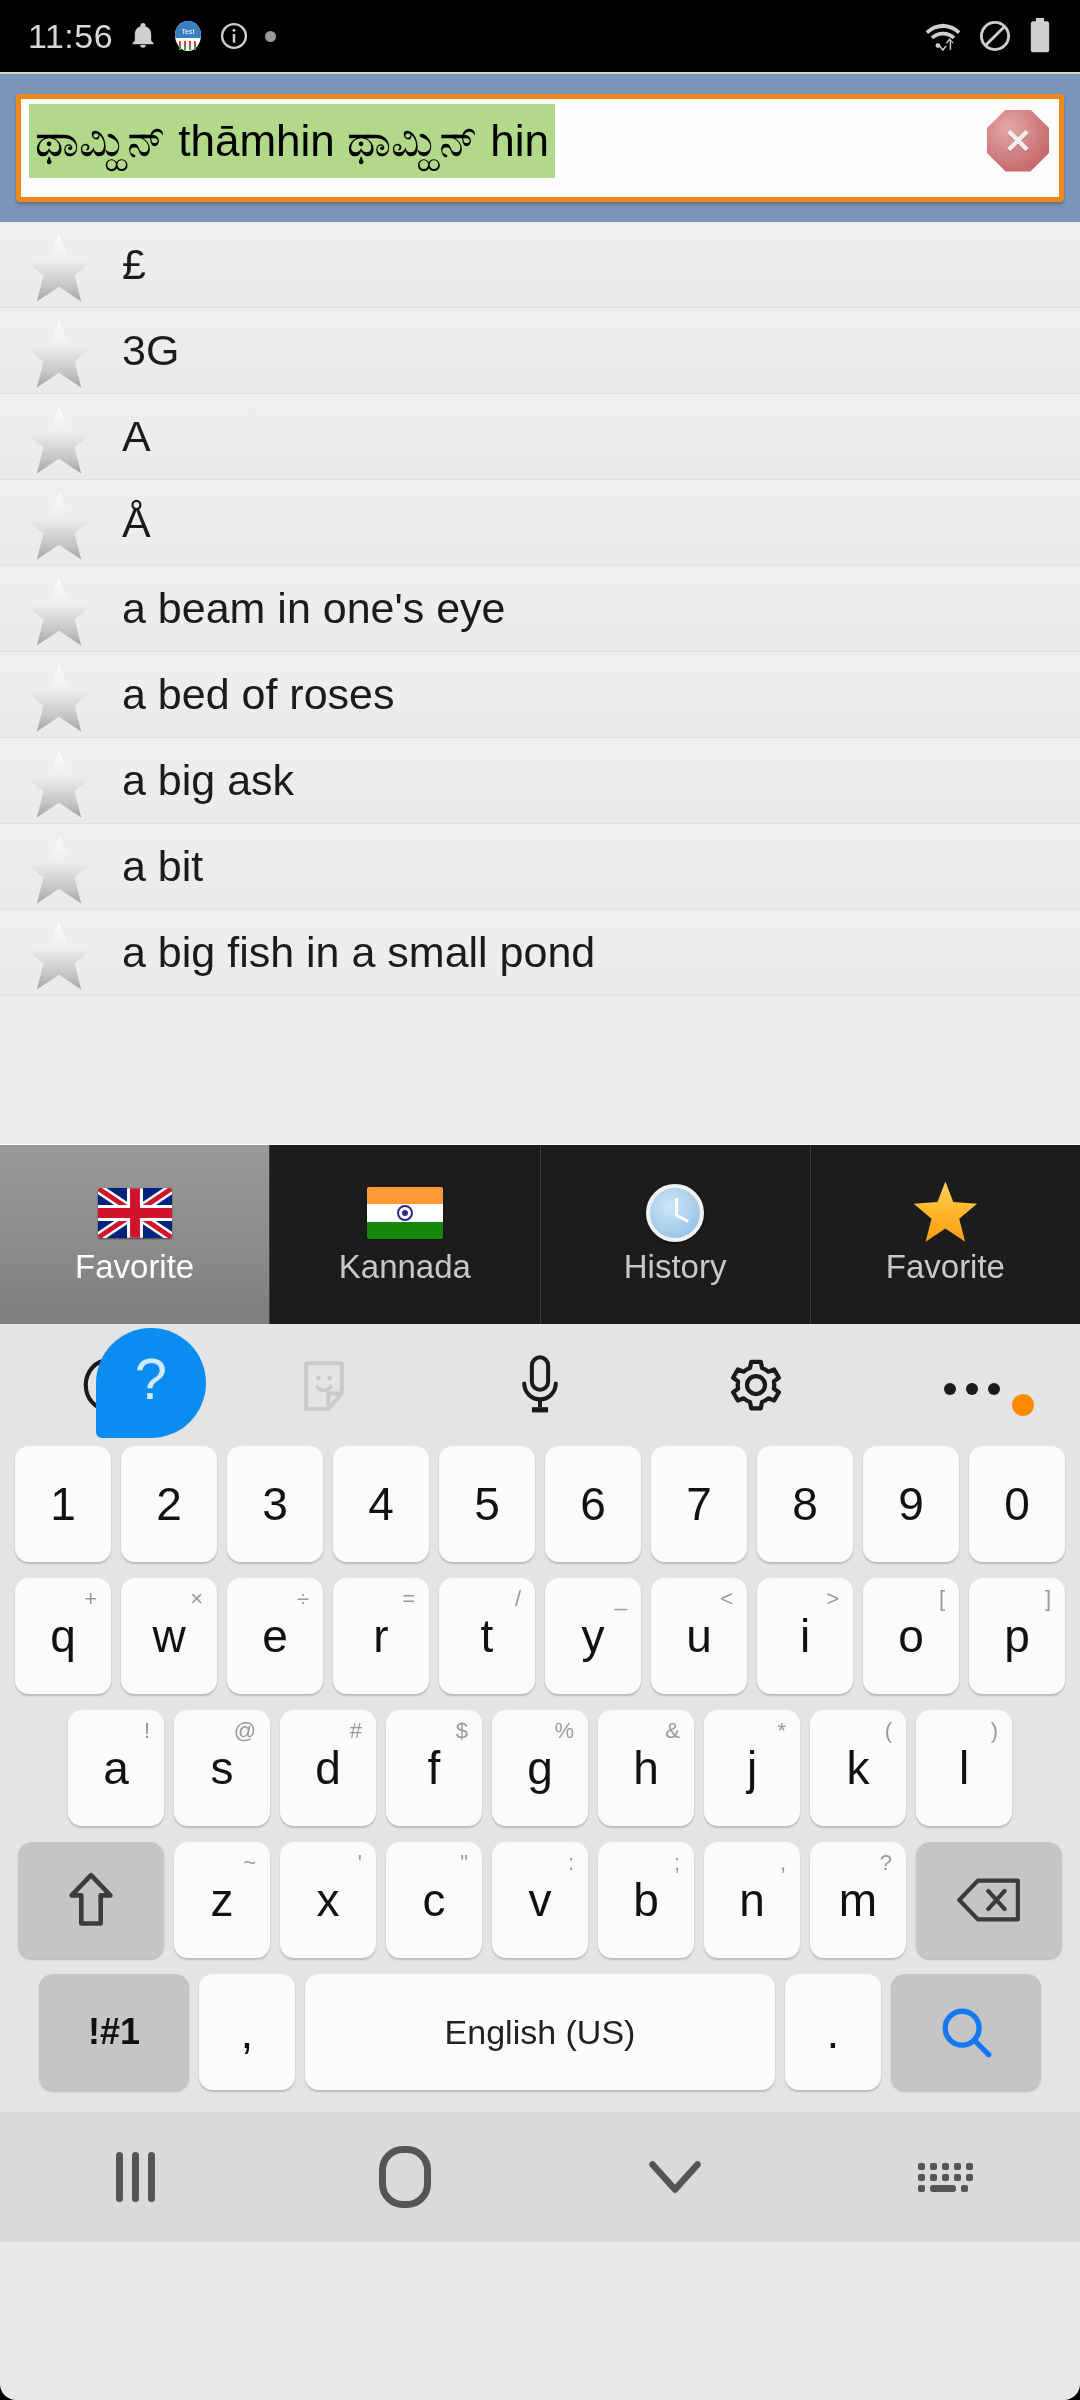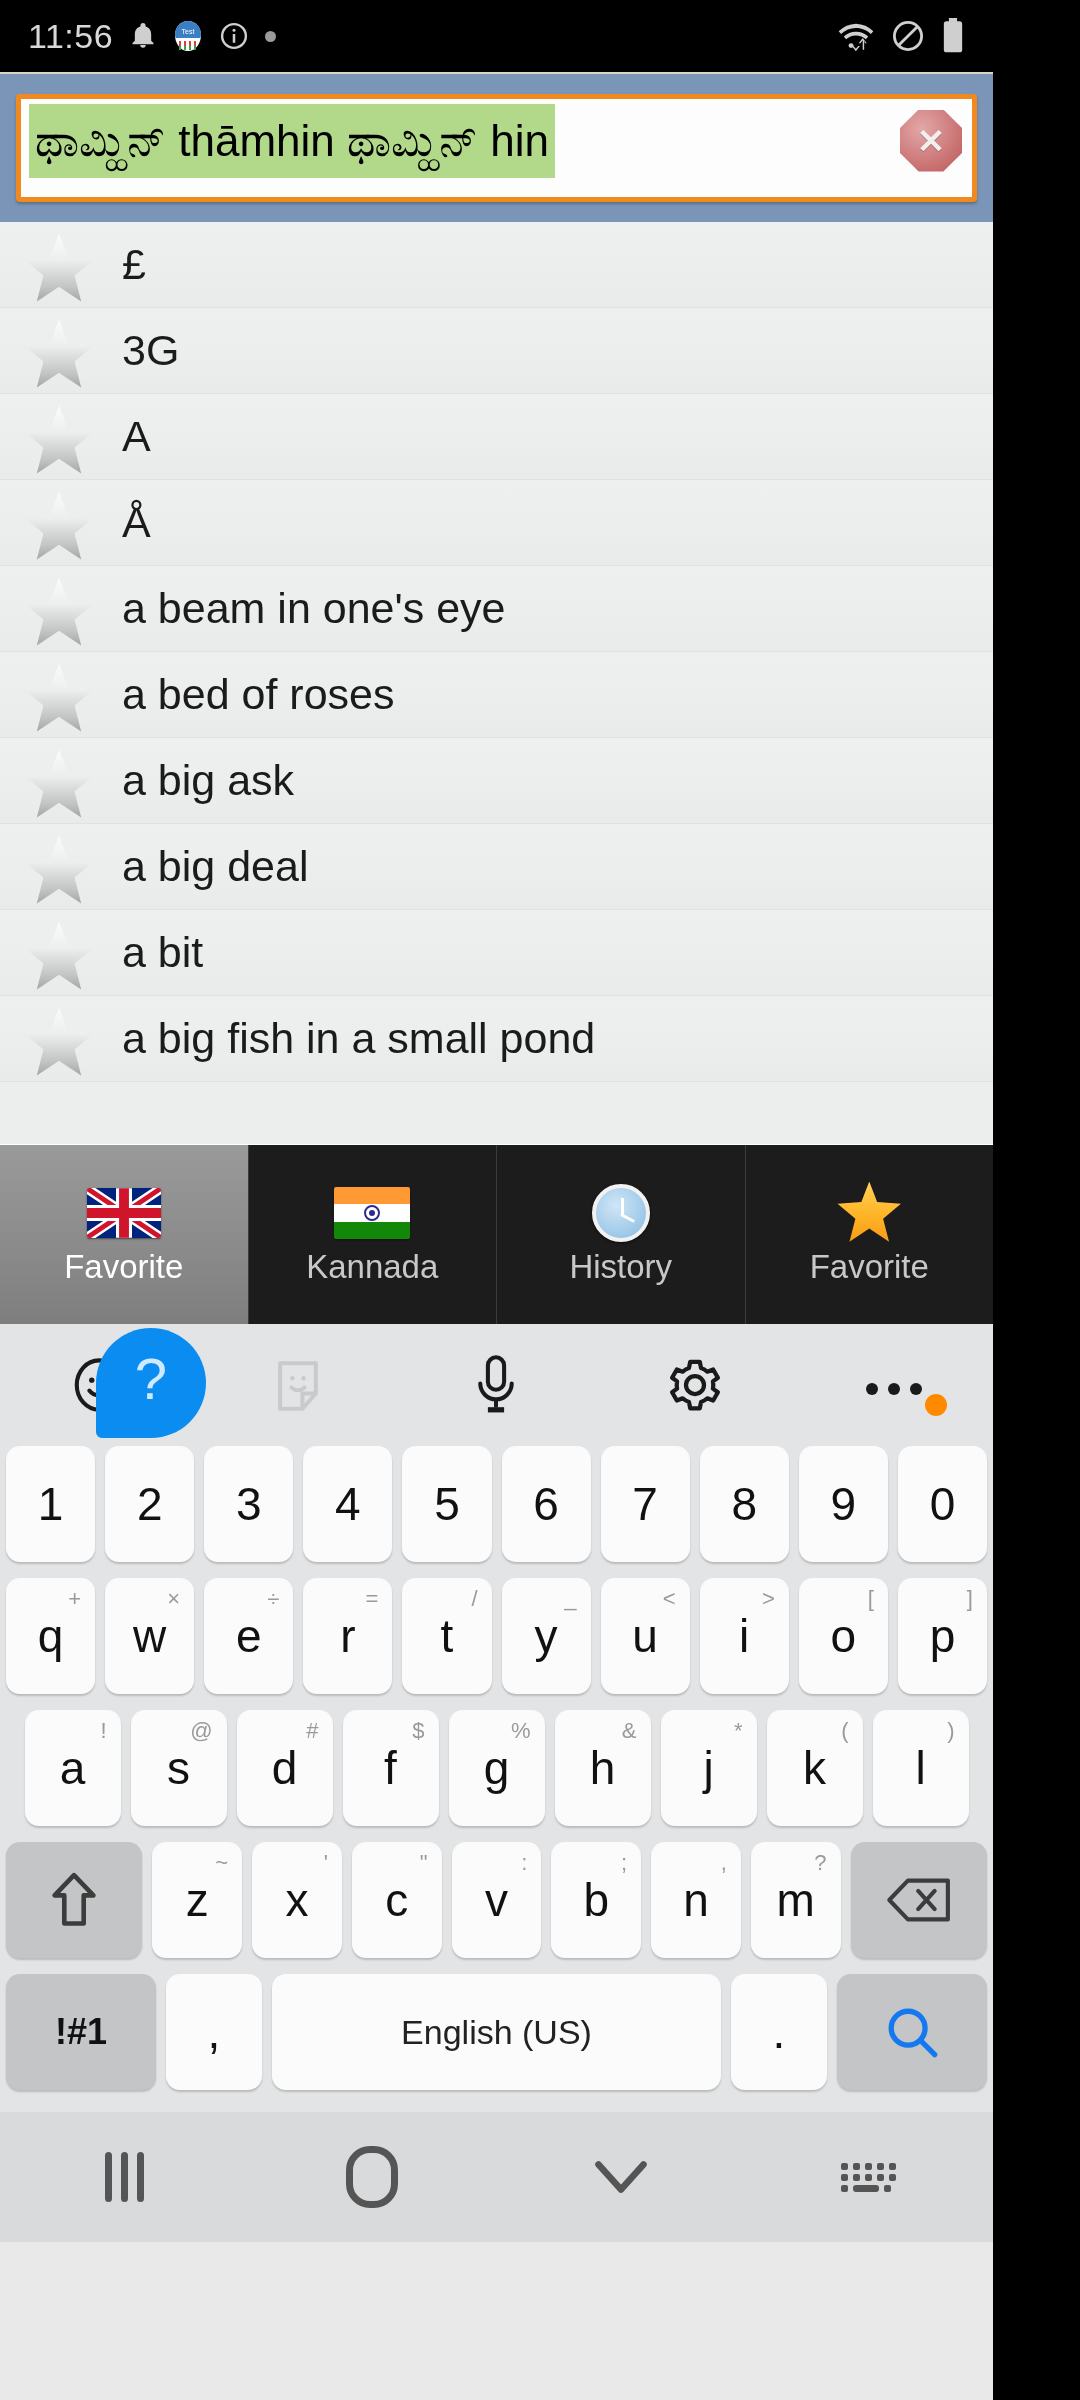--- a/index.html
+++ b/index.html
@@ -2,21 +2,21 @@
 <html><head>
 <meta charset="utf-8">
 <style>
   * { box-sizing: border-box; margin: 0; padding: 0; }
   html, body {
     width: 1080px; height: 2400px;
     background: #000;
     font-family: "Liberation Sans", sans-serif;
     overflow: hidden;
   }
-  #screen { position: relative; width: 993px; height: 2400px; background: #e9e9e9; }
+  #screen { position: relative; width: 1080px; height: 2400px; background: #e9e9e9; border-radius: 16px; }
 
   
   .statusbar {
     height: 72px; background: #000; display: flex; align-items: center;
     padding: 0 28px; position: relative;
   }
   .sb-left { display: flex; align-items: center; gap: 16px; }
   .sb-time { color: #d8d8d8; font-size: 34px; letter-spacing: .5px; }
   .sb-right { margin-left: auto; display: flex; align-items: center; gap: 16px; }
   .ic { display: inline-block; line-height: 0; }
@@ -273,26 +273,20 @@
         <div class="wl-star">
           <div class="star-shape"></div>
         </div>
         <div class="wl-label">a bed of roses</div>
       </div>
       <div class="wl-row">
         <div class="wl-star">
           <div class="star-shape"></div>
         </div>
         <div class="wl-label">a big ask</div>
-      </div>
-      <div class="wl-row">
-        <div class="wl-star">
-          <div class="star-shape"></div>
-        </div>
-        <div class="wl-label">a big deal</div>
       </div>
       <div class="wl-row">
         <div class="wl-star">
           <div class="star-shape"></div>
         </div>
         <div class="wl-label">a bit</div>
       </div>
       <div class="wl-row">
         <div class="wl-star">
           <div class="star-shape"></div>

